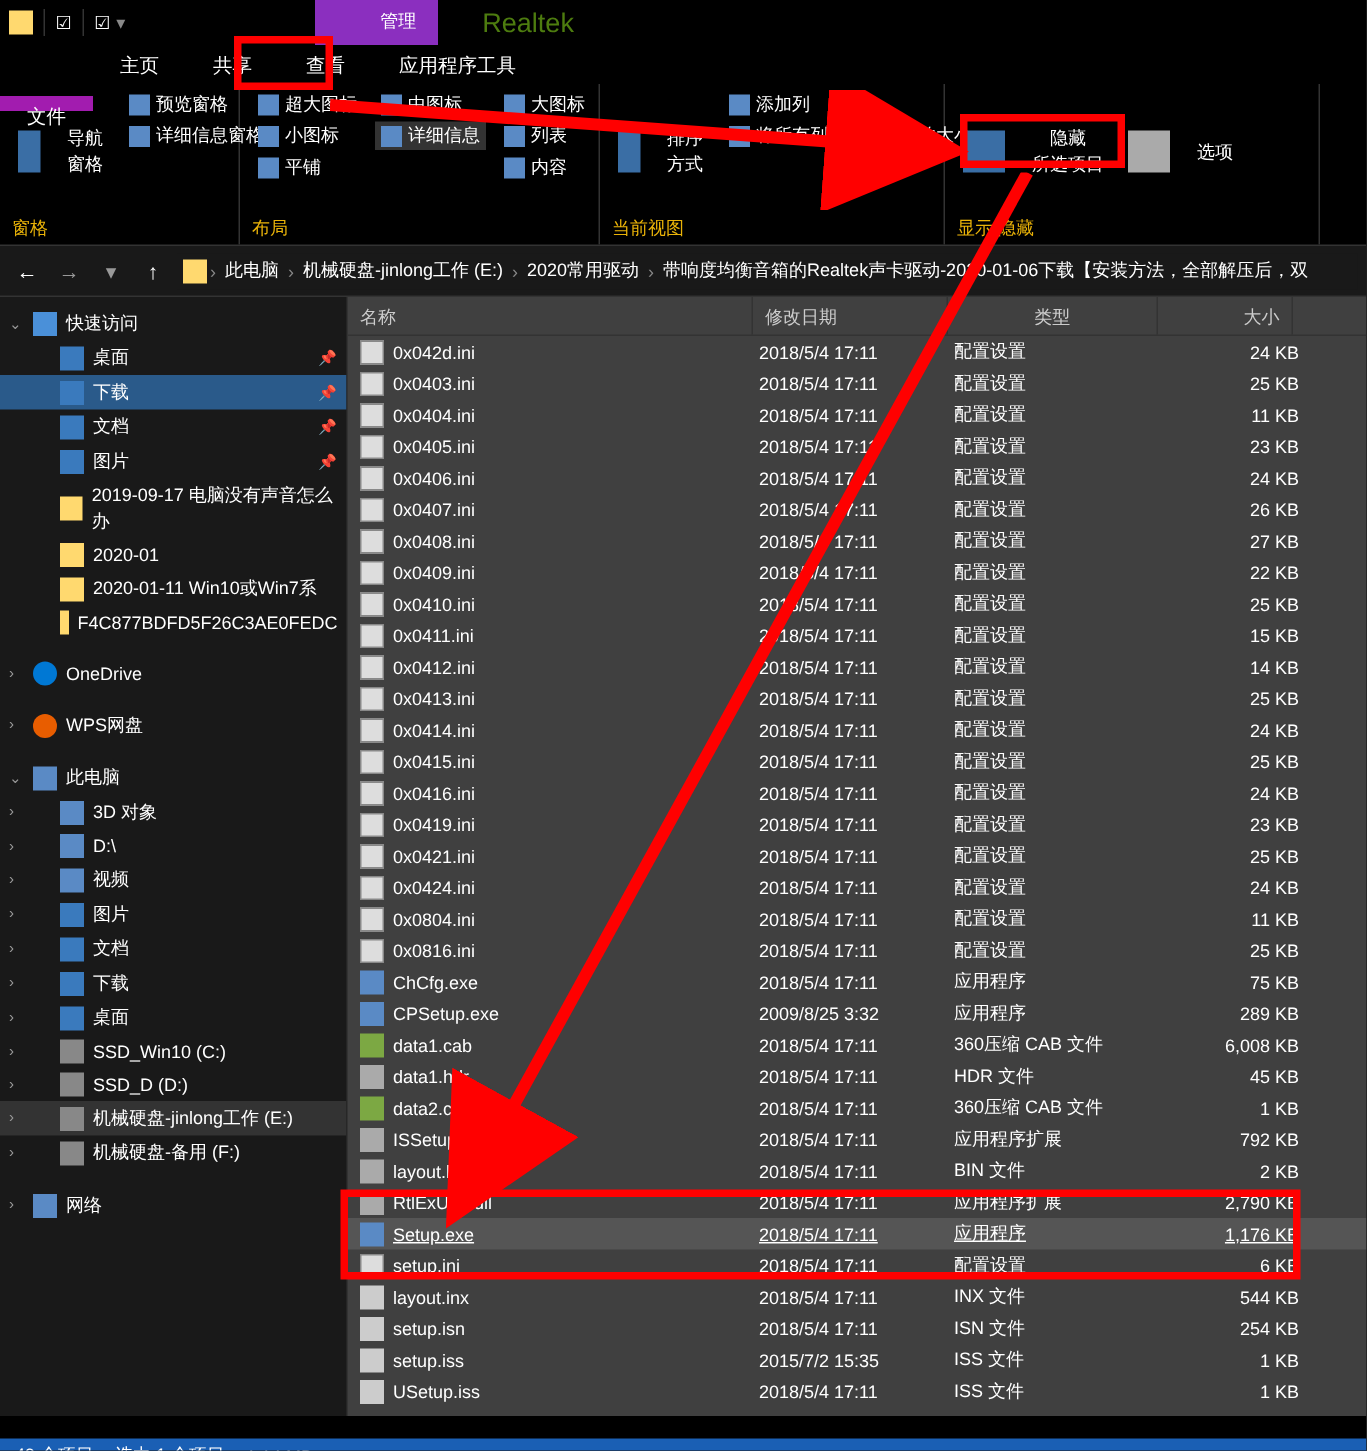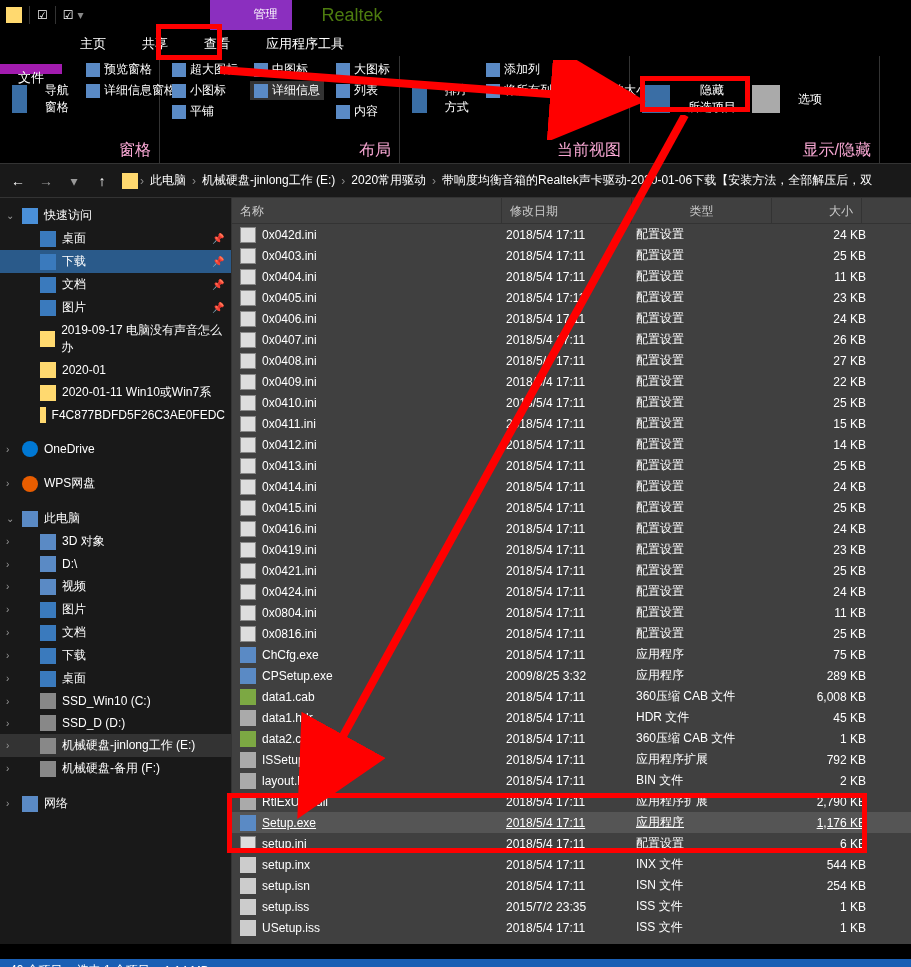--- a/index.html
+++ b/index.html
@@ -18,21 +18,21 @@
 
 .menubar { height: 26px; background: #000; display: flex; align-items: stretch; }
 .menubar .tab { padding: 5px 18px; color: #fff; font-size: 13px; cursor: pointer; }
 .menubar .tab.file { background: #a21caf; margin-top: 34px; }
 .menubar .tab.active { background: #000; }
 
 
 .ribbon { height: 108px; background: #000; border-bottom: 1px solid #333; display: flex; }
 .ribbon-group { border-right: 1px solid #333; padding: 4px 8px 2px; display: flex; flex-direction: column; justify-content: space-between; }
 .ribbon-group-body { display: flex; gap: 8px; flex: 1; }
-.ribbon-group-label { text-align: right; color: #f9a8d4; font-size: 16px; padding-top: 2px; }
+.ribbon-group-label { text-align: left; color: #eab308; font-size: 12px; padding-top: 2px; }
 .ribbon-btn-lg { display: flex; flex-direction: row; align-items: center; gap: 18px; padding: 2px 4px; cursor: pointer; }
 .ribbon-btn-lg .ico { width: 28px; height: 28px; background: #3a6ea5; }
 .ribbon-btn-sm { display: flex; align-items: center; gap: 4px; padding: 1px 4px; cursor: pointer; font-size: 12px; color: #fff; white-space: nowrap; }
 .ribbon-btn-sm .ico { width: 14px; height: 14px; background: #5a8ac5; display: inline-block; }
 .ribbon-col { display: flex; flex-direction: column; gap: 2px; }
 .ribbon-chk { display: flex; align-items: center; gap: 4px; font-size: 12px; cursor: pointer; padding: 1px 2px; }
 .ribbon-chk input { width: 13px; height: 13px; accent-color: #fff; }
 
 
 .addressbar { height: 34px; background: #191919; display: flex; align-items: center; padding: 0 6px; gap: 4px; border-bottom: 1px solid #333; }
@@ -577,36 +577,36 @@
         </div>
         <div class="filerow">
           <span class="fico ini"></span>
           <span class="fname">setup.ini</span>
           <span class="fdate">2018/5/4 17:11</span>
           <span class="ftype">配置设置</span>
           <span class="fsize">6 KB</span>
         </div>
         <div class="filerow">
           <span class="fico generic"></span>
-          <span class="fname">setup.inx</span>
+          <span class="fname">layout.inx</span>
           <span class="fdate">2018/5/4 17:11</span>
           <span class="ftype">INX 文件</span>
           <span class="fsize">544 KB</span>
         </div>
         <div class="filerow">
           <span class="fico generic"></span>
           <span class="fname">setup.isn</span>
           <span class="fdate">2018/5/4 17:11</span>
           <span class="ftype">ISN 文件</span>
           <span class="fsize">254 KB</span>
         </div>
         <div class="filerow">
           <span class="fico generic"></span>
           <span class="fname">setup.iss</span>
-          <span class="fdate">2015/7/2 23:35</span>
+          <span class="fdate">2015/7/2 15:35</span>
           <span class="ftype">ISS 文件</span>
           <span class="fsize">1 KB</span>
         </div>
         <div class="filerow">
           <span class="fico generic"></span>
           <span class="fname">USetup.iss</span>
           <span class="fdate">2018/5/4 17:11</span>
           <span class="ftype">ISS 文件</span>
           <span class="fsize">1 KB</span>
         </div>

